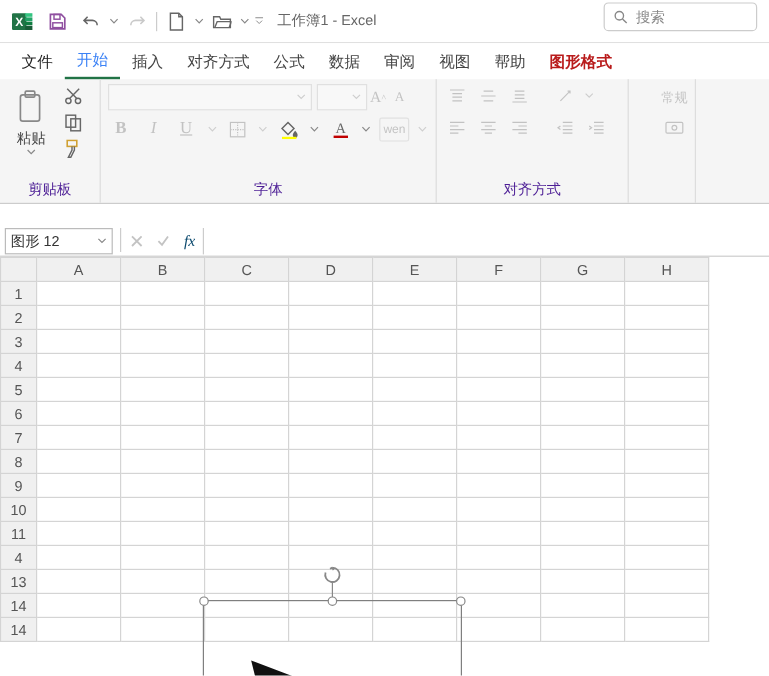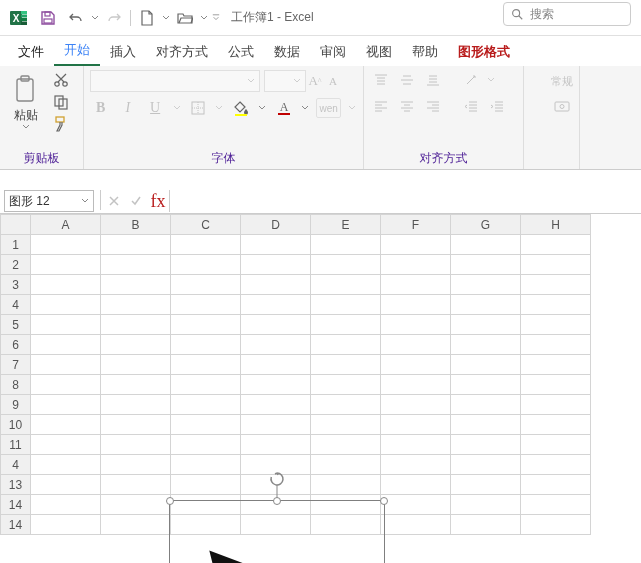--- a/index.html
+++ b/index.html
@@ -357,21 +357,21 @@
   <div class="fx-btn dim">
       <svg width="12" height="12" viewBox="0 0 12 12">
         <path d="M2 2l8 8M10 2l-8 8" stroke="#888" stroke-width="1.5"></path>
       </svg>
     </div>
   <div class="fx-btn dim">
       <svg width="12" height="12" viewBox="0 0 12 12">
         <path d="M2 6l3 3 5-7" fill="none" stroke="#888" stroke-width="1.5"></path>
       </svg>
     </div>
-  <div class="fx-btn" style="font-family:serif;font-size:18px;color:#b91c1c">fx</div>
+  <div class="fx-btn" style="font-style:italic;font-family:serif;font-size:13px;color:#0c4a6e">fx</div>
   <div class="fx-area"></div>
 </div>
 
 <div class="grid-wrap">
   <table class="grid">
     <tbody>
         <tr>
       <th class="corner"></th>
       <th class="colh">A</th>
       <th class="colh">B</th>

